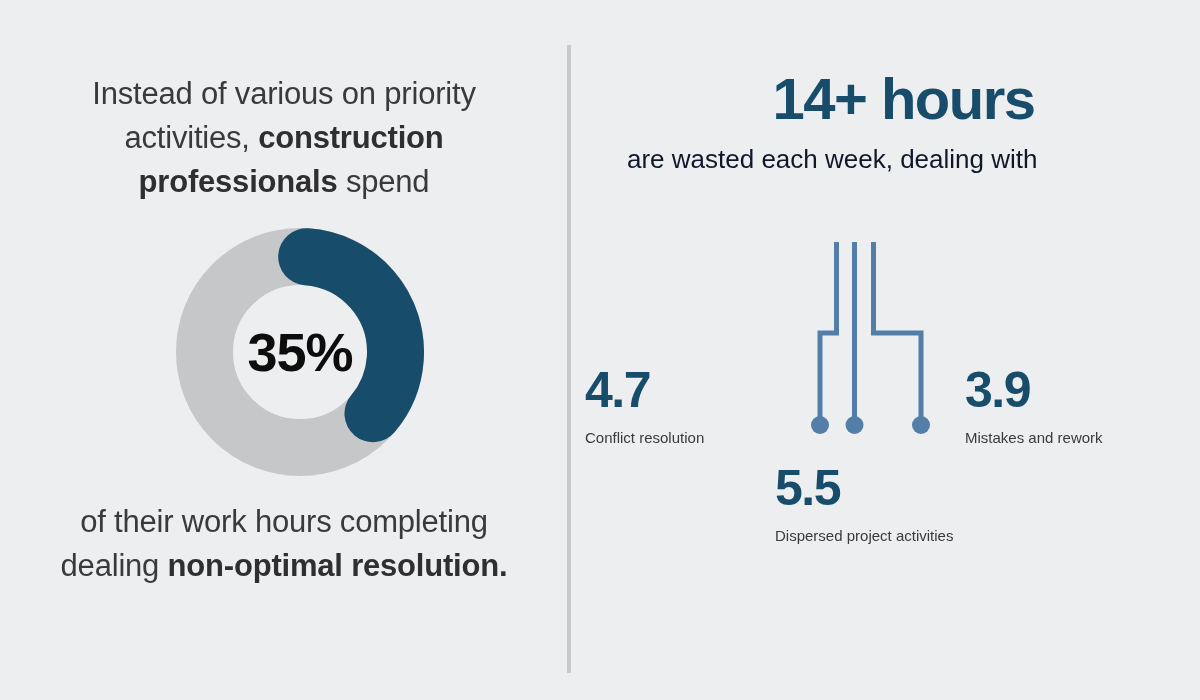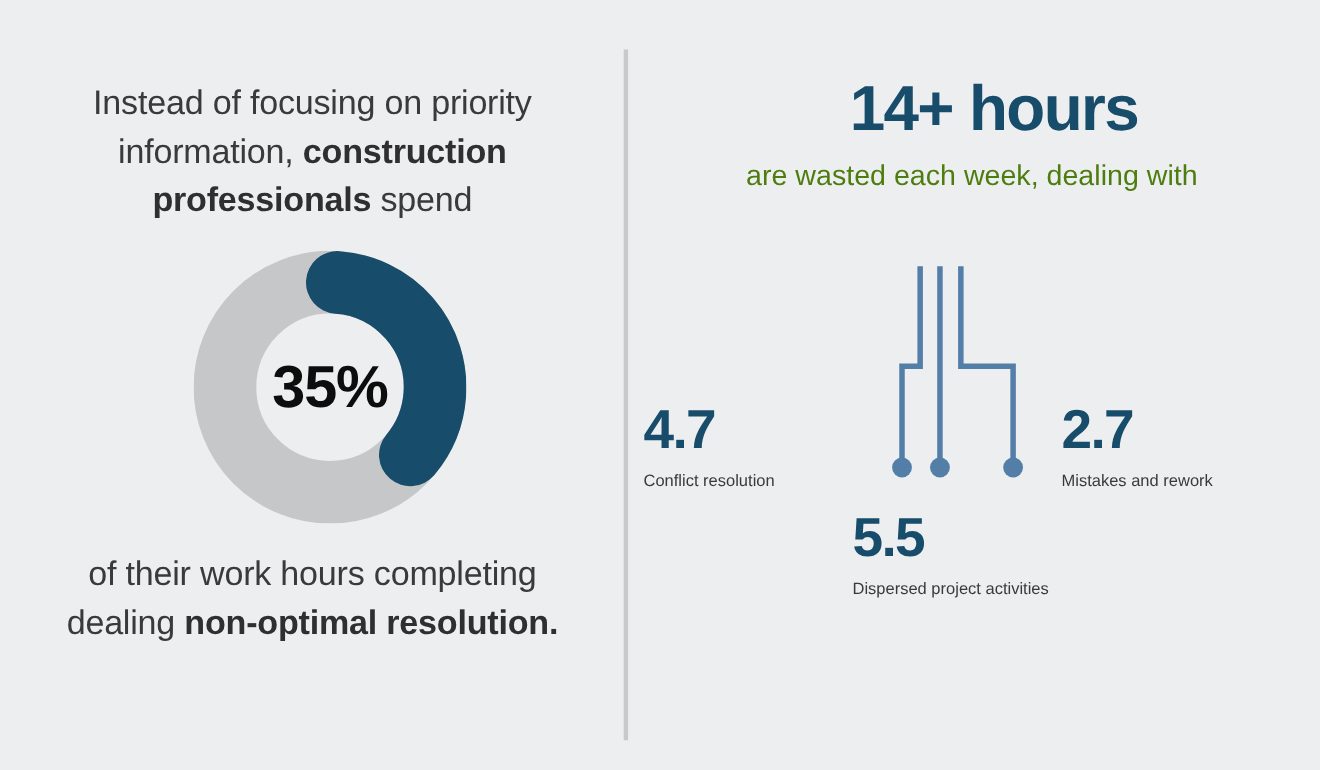--- a/index.html
+++ b/index.html
@@ -123,24 +123,23 @@
     letter-spacing: -1.5px;
     line-height: 62px;
     padding-left: 20px;
   }
 
   .hours-sub {
     position: absolute;
     left: 60px;
     top: 142px;
     width: 513px;
-    text-align: center;
     font-size: 26px;
     line-height: 34px;
-    color: #4d7c0f;
+    color: #0f172a;
   }
 
   
   .connector {
     position: absolute;
     left: 233px;    
     top: 230px;
     width: 180px;
     height: 215px;
   }
@@ -181,21 +180,21 @@
     width: 220px;
   }
 </style>
 </head>
 <body>
 
 <div class="infographic">
 
   <div class="left-panel">
 
-    <div class="left-intro"><span>Instead of focusing on priority information, </span><span class="b">construction professionals</span><span> spend</span></div>
+    <div class="left-intro"><span>Instead of various on priority activities, </span><span class="b">construction professionals</span><span> spend</span></div>
 
     <div class="donut-wrap">
       <svg class="donut-svg" viewBox="0 0 248 248">
 
         <circle cx="124" cy="124" r="95.5" fill="none" stroke="#c6c7c9" stroke-width="57"></circle>
 
         <circle cx="124" cy="124" r="95.5" fill="none" stroke="#184c6b" stroke-width="57" stroke-linecap="round" stroke-dasharray="210.01546889247766 390.02872794317284" stroke-dashoffset="0" transform="rotate(-86 124 124)"></circle>
       </svg>
       <div class="donut-label">35%</div>
     </div>
@@ -230,18 +229,18 @@
       <div class="stat-value">4.7</div>
       <div class="stat-label">Conflict resolution</div>
     </div>
 
     <div class="stat stat-center">
       <div class="stat-value">5.5</div>
       <div class="stat-label">Dispersed project activities</div>
     </div>
 
     <div class="stat stat-right">
-      <div class="stat-value">2.7</div>
+      <div class="stat-value">3.9</div>
       <div class="stat-label">Mistakes and rework</div>
     </div>
 
   </div>
 </div>
 
 </body></html>

